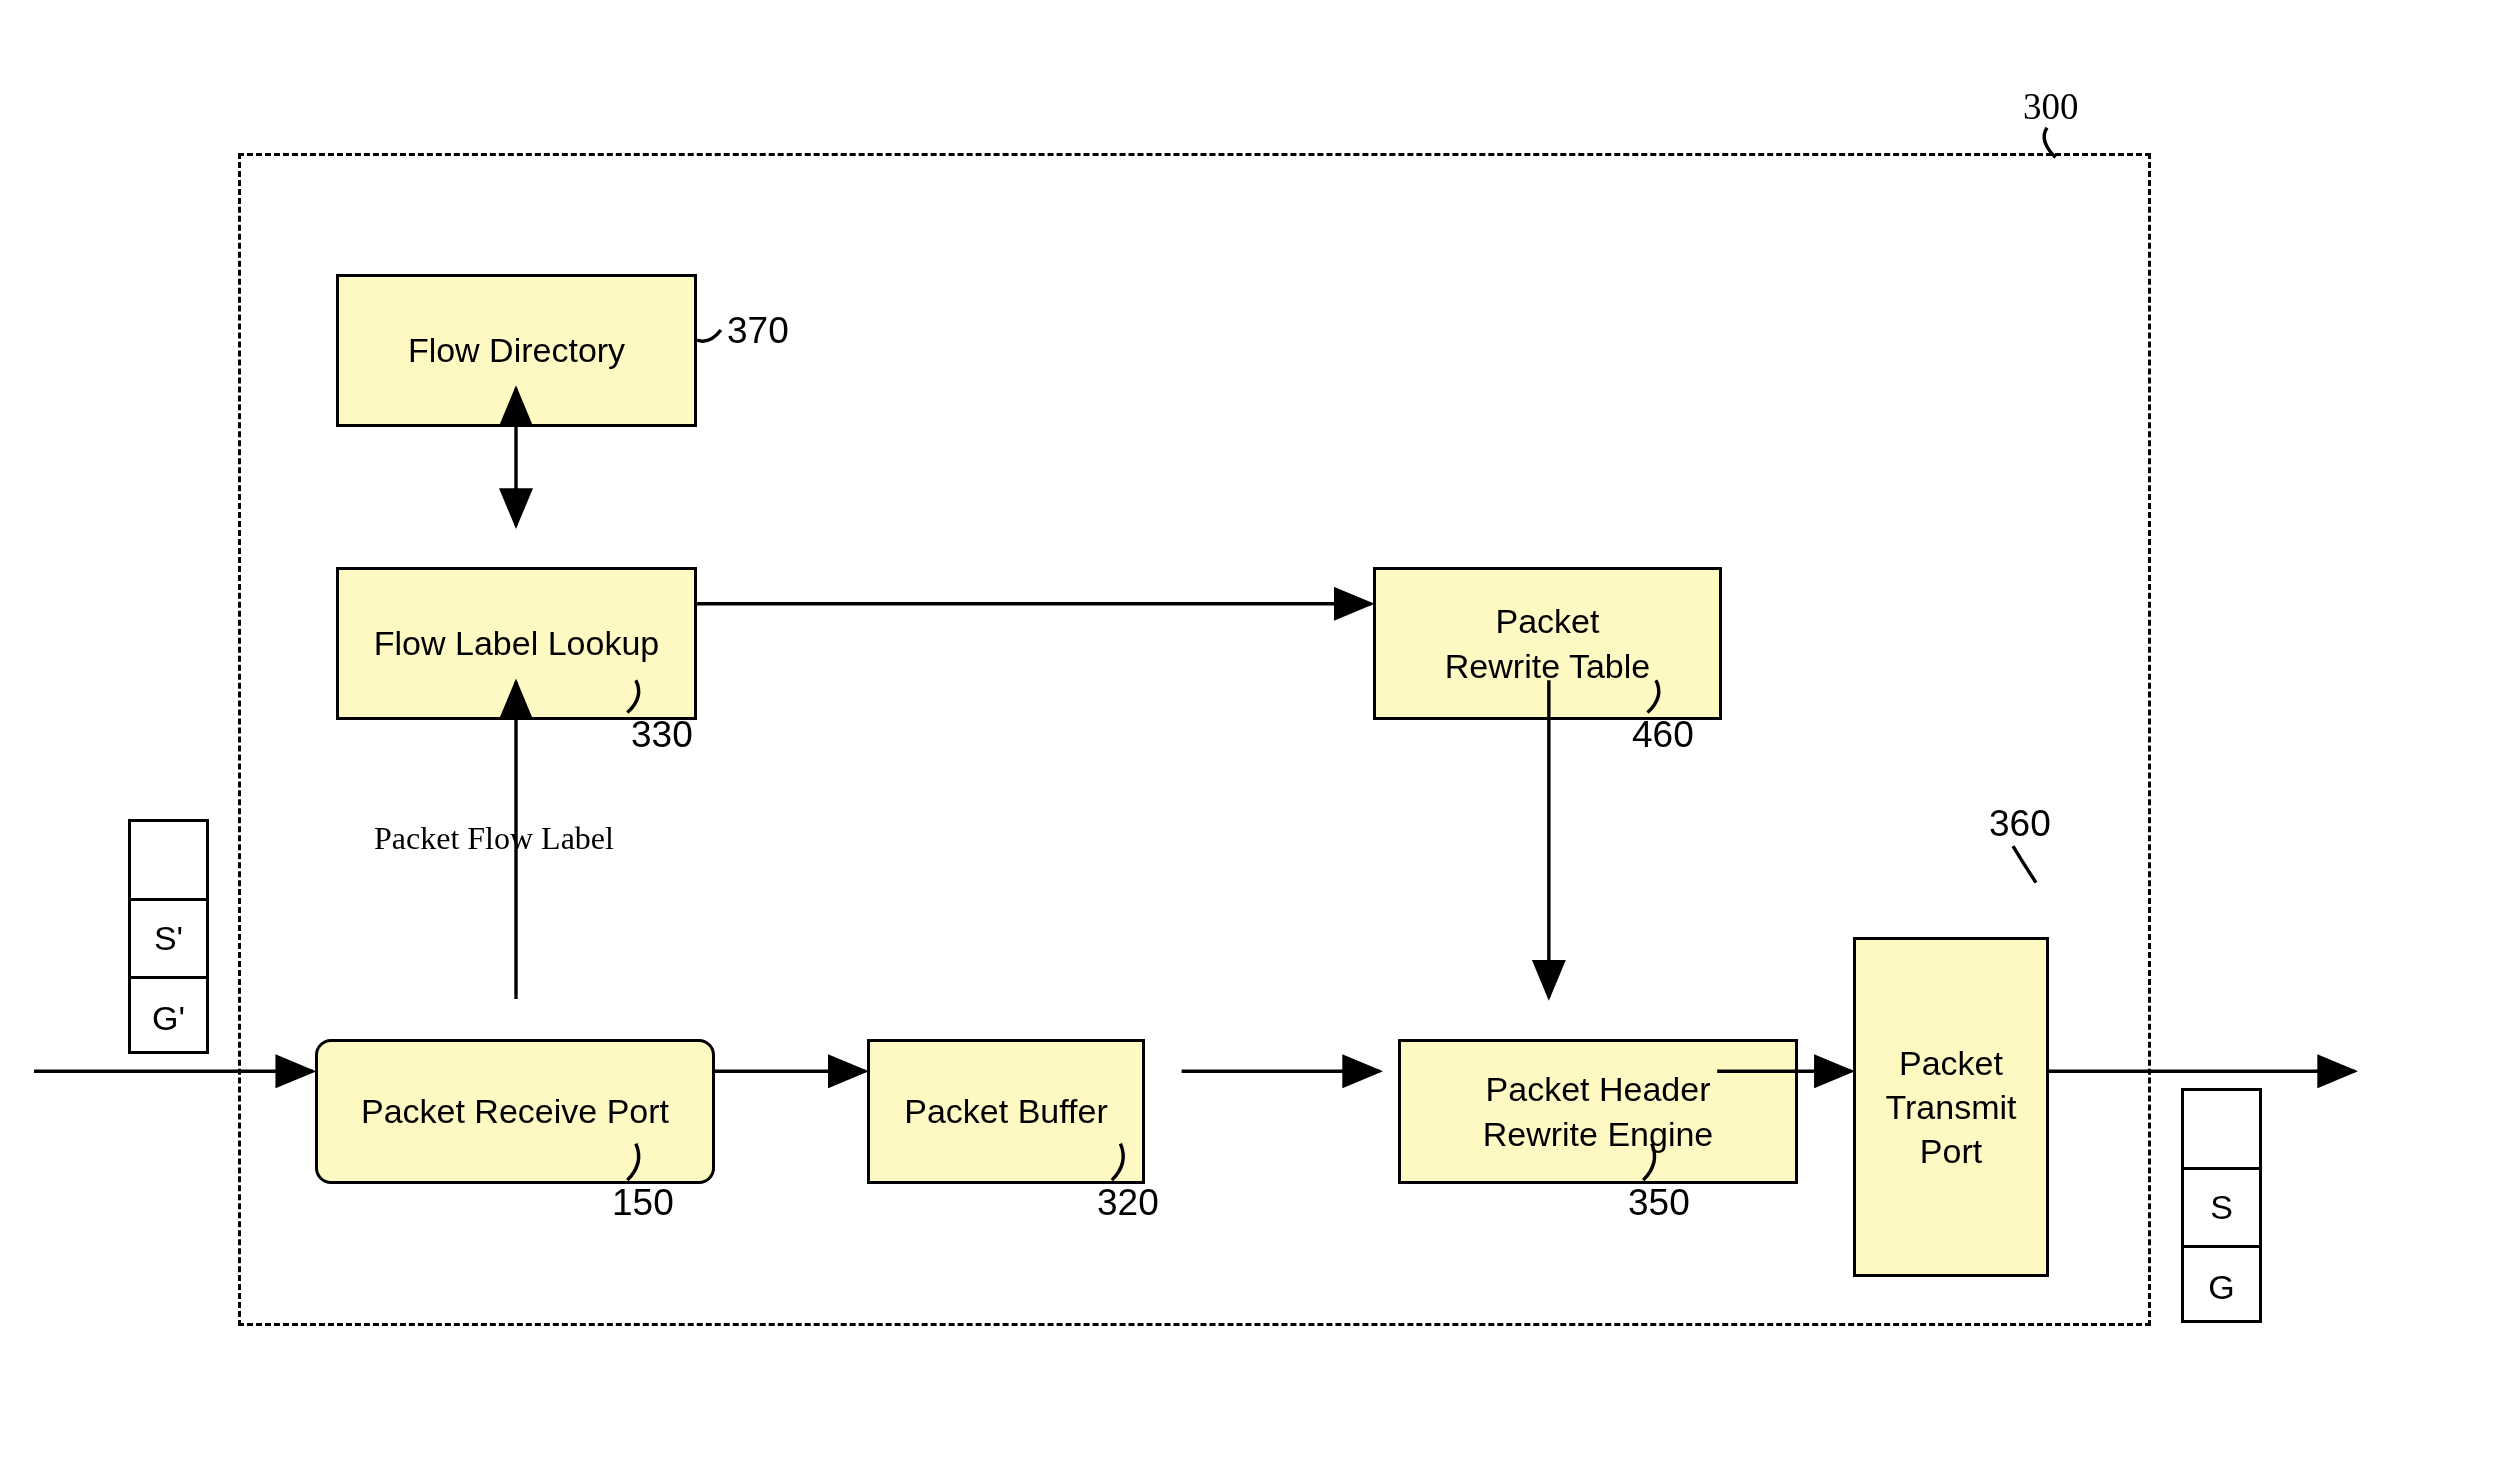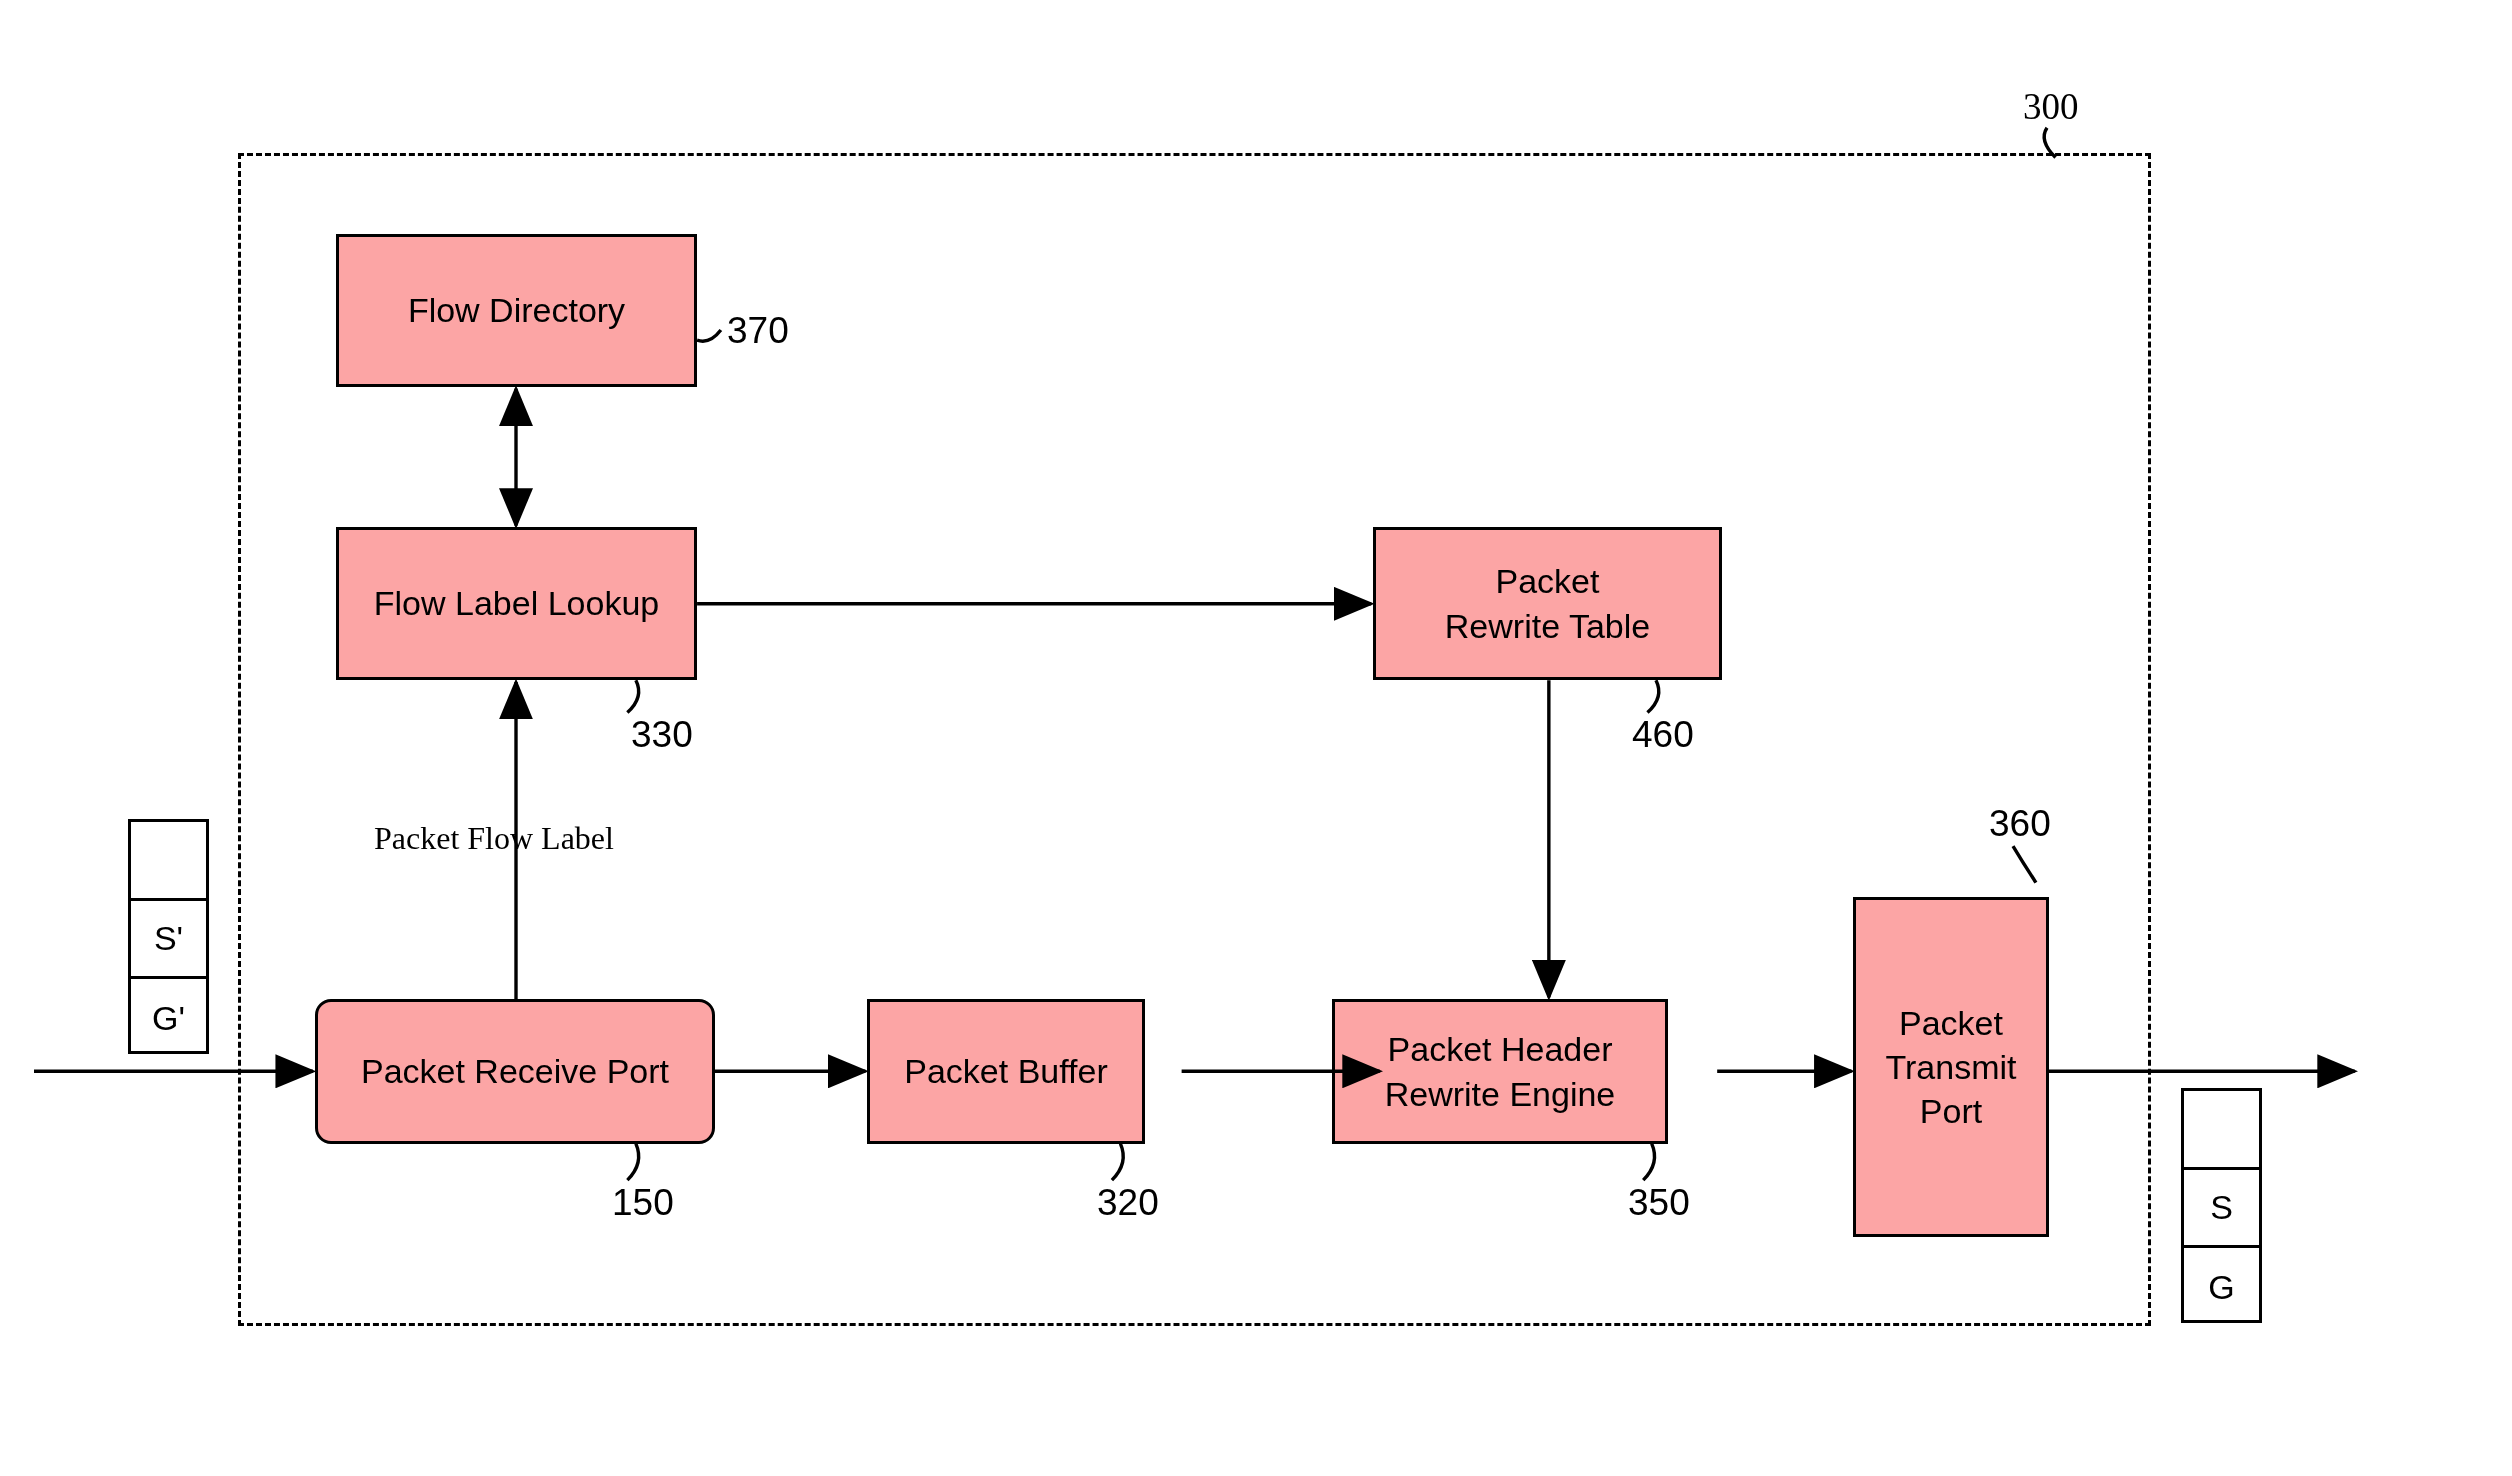--- a/index.html
+++ b/index.html
@@ -10,27 +10,28 @@
       position: relative;
       background: white;
     }
     .container {
       position: absolute;
       border: 3.4px dashed black;
     }
     .box {
       position: absolute;
       border: 3.4px solid black;
-      background: #fca5a5;
+      background: #fef9c3;
       display: flex;
       align-items: center;
       justify-content: center;
       text-align: center;
       font-size: 34px;
       line-height: 1.3;
+      margin-top: 40px;
     }
     .cell-box {
       position: absolute;
       border: 3.4px solid black;
       background: white;
     }
     .cell {
       border-bottom: 3.4px solid black;
       display: flex;
       align-items: center;
@@ -97,21 +98,21 @@
 </svg>
 
 <div class="box" style="left:867px; top:999px; width:278px; height:145px;">
   <span>Packet Buffer</span>
 </div>
 <div class="label" style="left:1097px; top:1182px;">320</div>
 <svg class="arrows" style="z-index:5;" viewBox="0 0 2955 1737" width="2512" height="1477">
   <path d="M 1318 1345 Q 1328 1368 1308 1388" stroke="black" stroke-width="4" fill="none"></path>
 </svg>
 
-<div class="box" style="left:1332px; top:999px; width:336px; height:145px; white-space: pre-line;">
+<div class="box" style="left:1398px; top:999px; width:400px; height:145px; white-space: pre-line;">
   <span>Packet Header
 Rewrite Engine</span>
 </div>
 <div class="label" style="left:1628px; top:1182px;">350</div>
 <svg class="arrows" style="z-index:5;" viewBox="0 0 2955 1737" width="2512" height="1477">
   <path d="M 1943 1345 Q 1953 1368 1933 1388" stroke="black" stroke-width="4" fill="none"></path>
 </svg>
 
 <div class="box" style="left:1853px; top:897px; width:196px; height:340px; white-space: pre-line;">
   <span>Packet

